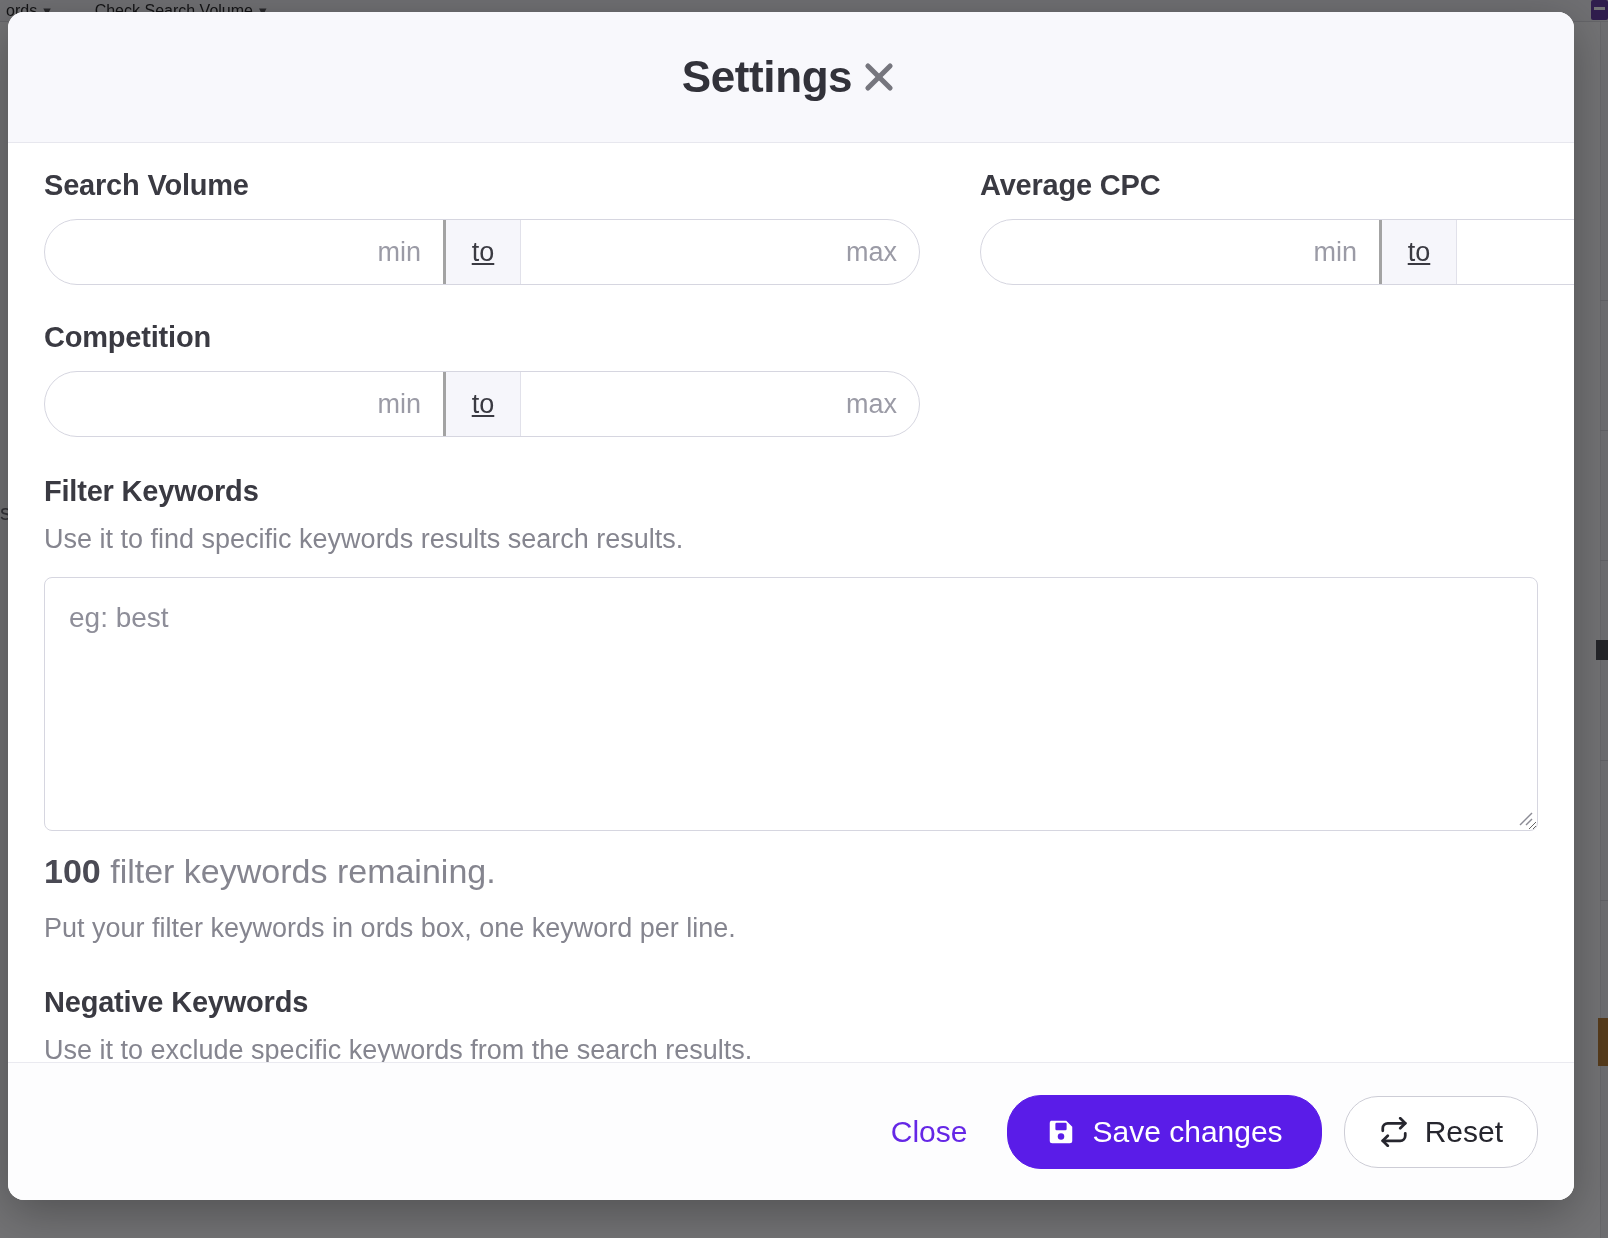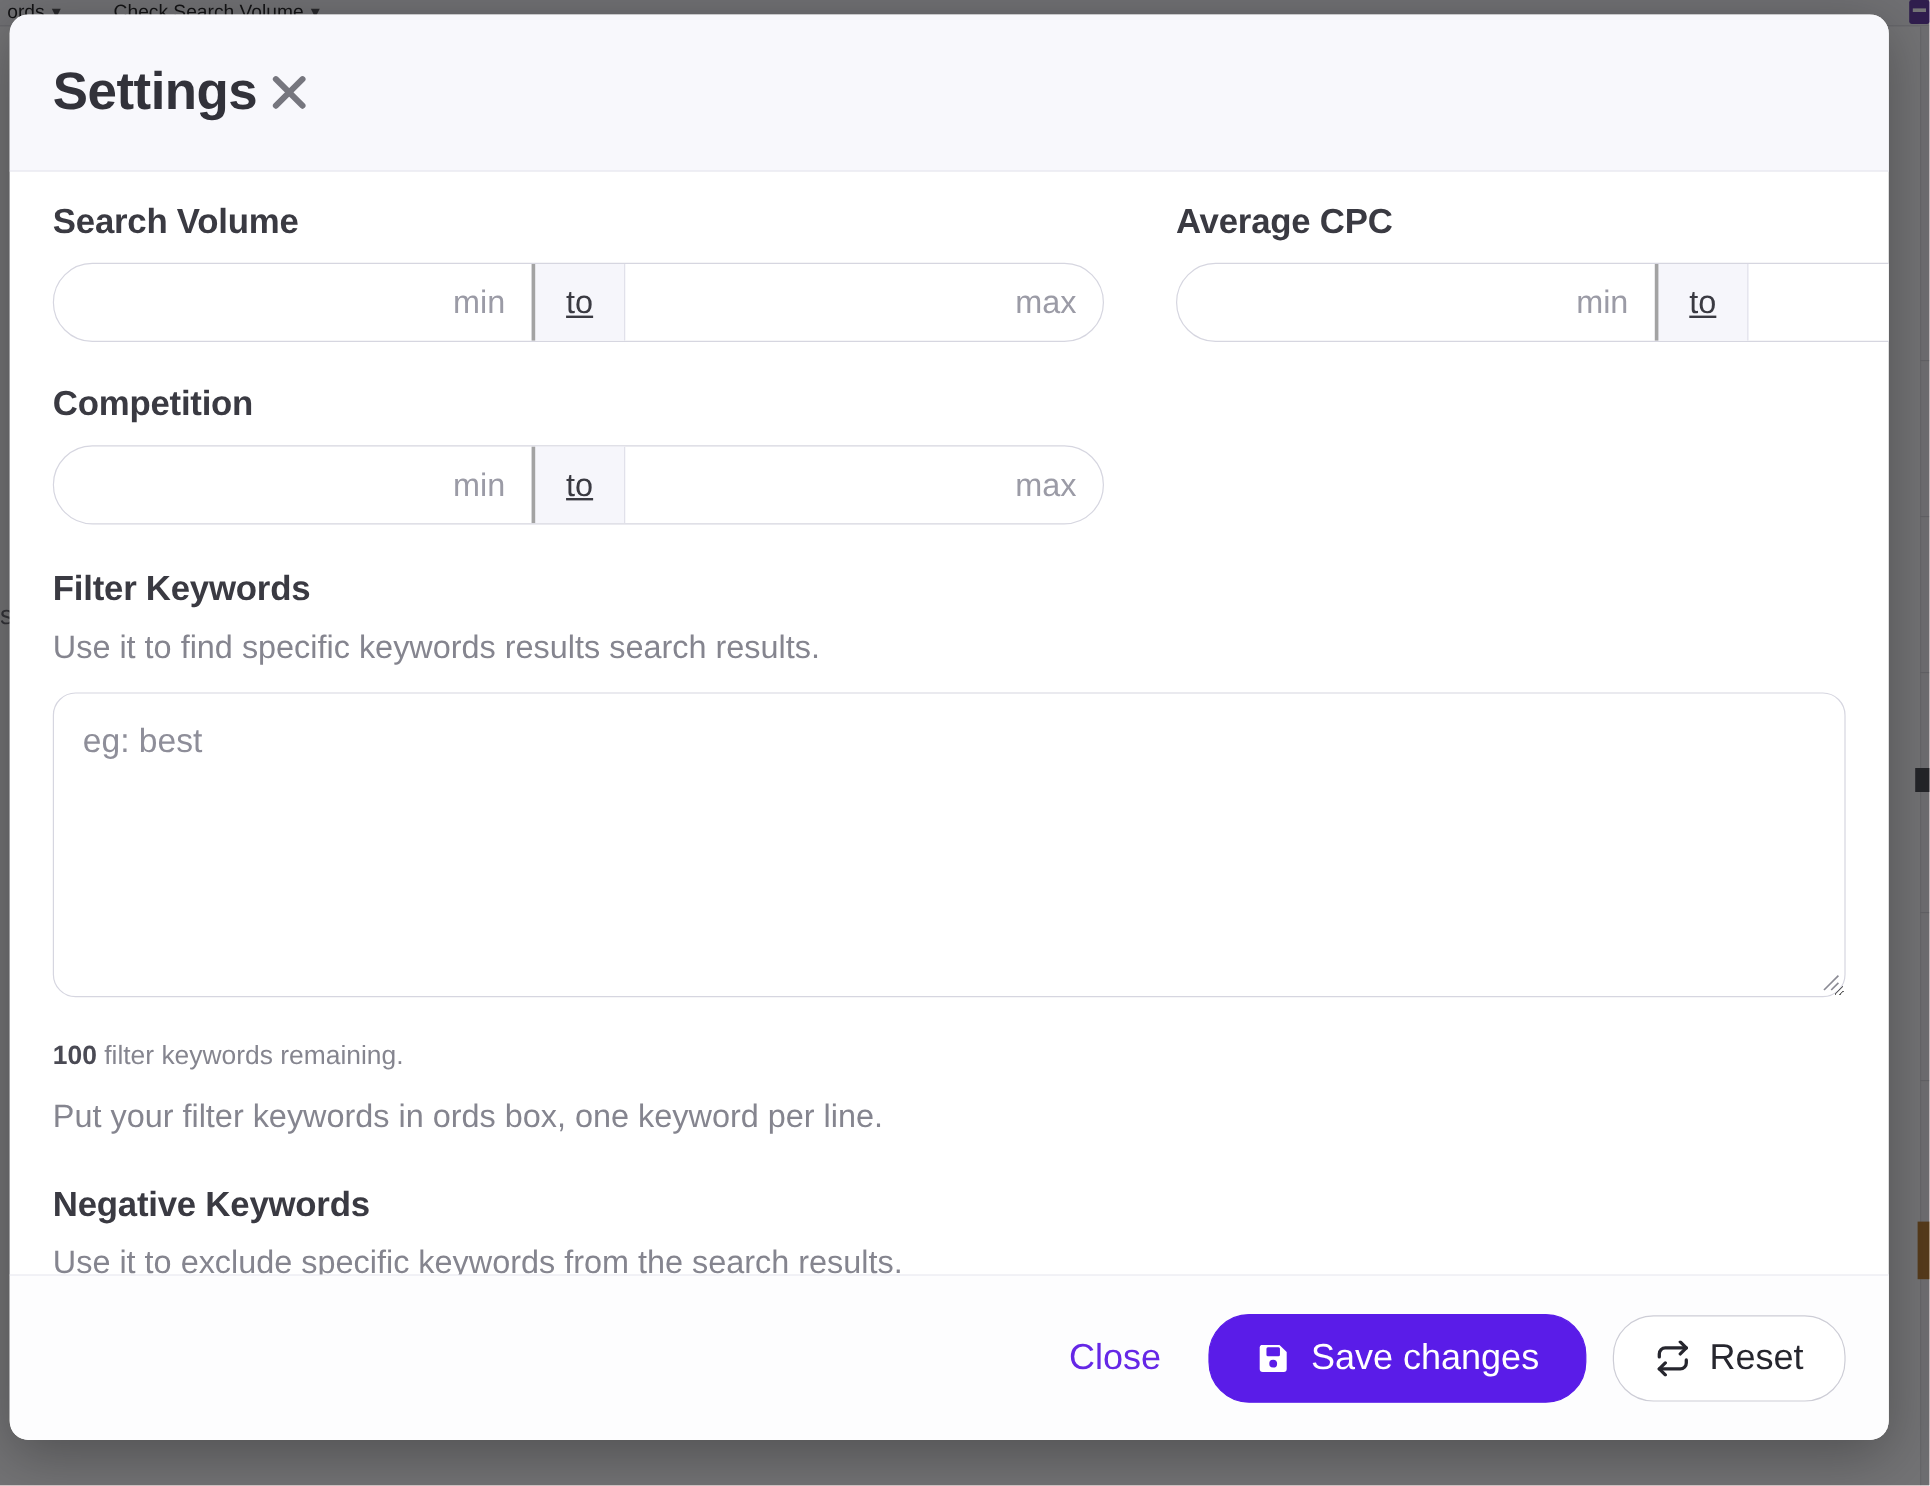--- a/index.html
+++ b/index.html
@@ -112,21 +112,21 @@
   }
 
   
   .modal-header {
     flex: 0 0 auto;
     height: 131px;
     background: #f8f8fc;
     border-bottom: 1px solid #e7e7ee;
     display: flex;
     align-items: center;
-    justify-content: flex-start;
+    justify-content: center;
     padding: 0 30px 0 36px;
   }
   .modal-title {
     font-size: 44px;
     font-weight: 700;
     color: #32323a;
     letter-spacing: -0.4px;
   }
   .close-btn {
     width: 54px; height: 54px;
@@ -213,43 +213,43 @@
     color: #85858f;
     margin-top: 16px;
   }
 
   .ta-wrap { margin-top: 22px; position: relative; }
   .kw-textarea {
     display: block;
     width: 100%;
     height: 254px;
     border: 1px solid #d6d6e0;
-    border-radius: 19px;
+    border-radius: 8px;
     background: #ffffff;
     font-family: "Liberation Sans", sans-serif;
     font-size: 28px;
     color: #33333b;
     padding: 20px 24px;
     outline: none;
     resize: vertical;
     line-height: 1.4;
   }
   .kw-textarea::placeholder { color: #8e8e99; opacity: 1; }
   .resize-grip {
     position: absolute;
     right: 5px;
     bottom: 5px;
     width: 18px; height: 18px;
     pointer-events: none;
     color: #8b8b95;
   }
 
   .hint-count {
-    margin-top: 36px;
-    font-size: 22px;
+    margin-top: 21px;
+    font-size: 34px;
     color: #85858f;
   }
   .hint-count b { color: #4a4a54; font-weight: 700; }
   .hint-line {
     margin-top: 22px;
     font-size: 27px;
     color: #85858f;
   }
 
   .section-neg { margin-top: 42px; }

